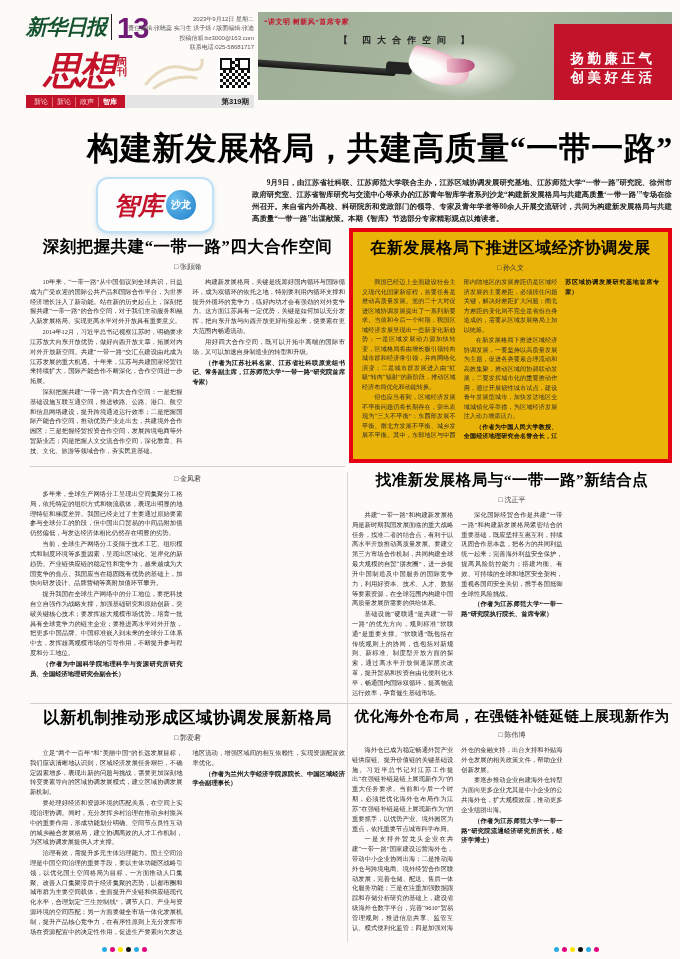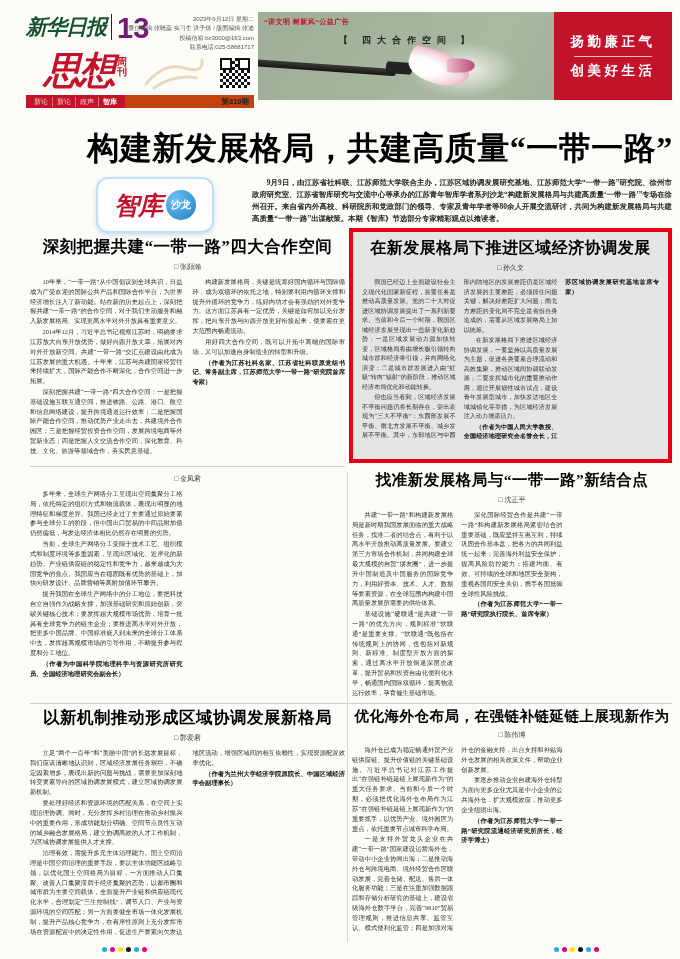--- a/index.html
+++ b/index.html
@@ -21,41 +21,41 @@
   .weekly-art { position:absolute; left:118px; top:42px; width:60px; height:38px; opacity:.8; }
   .qr { position:absolute; right:4px; top:46px; width:30px; height:30px; background:
         conic-gradient(#111 25%, #fff 0 50%, #111 0 75%, #fff 0) 0 0/6px 6px; outline:2px solid #fff; }
   .qr::before, .qr::after { content:""; position:absolute; width:8px; height:8px; border:2px solid #111; background:#fff; }
   .qr::before { left:0; top:0; } .qr::after { right:0; top:0; }
   .navbar { position:absolute; left:0; bottom:0; width:100%; height:13px; display:flex;
             font-family:"Liberation Sans",sans-serif; }
   .nav-red { background:#c3132b; display:flex; align-items:center; padding:0 4px; }
   .nav-item { color:#f3c9c9; font-size:7px; padding:0 4px; border-right:1px solid #d96c75; }
   .nav-item:last-child { border-right:none; color:#fff; font-weight:700; }
-  .nav-gray { flex:1; background:#c2410c; display:flex; align-items:center; justify-content:flex-end; }
+  .nav-gray { flex:1; background:#e5e5e5; display:flex; align-items:center; justify-content:flex-end; }
   .issue-no { font-size:7.5px; color:#222; padding-right:5px; font-weight:700; }
 
   
   .banner { position:absolute; left:258px; top:12px; width:414px; height:88px; background:
             linear-gradient(120deg,#9fae97 0%,#aab8a1 55%,#98a892 100%); overflow:hidden; }
   .banner-tag { position:absolute; left:6px; top:5px; color:#c3132b; font-size:7px; font-weight:700; letter-spacing:.5px; }
   .banner-cap { position:absolute; left:34px; top:22px; width:230px; text-align:center;
                 font-size:9px; color:#222; letter-spacing:6px; font-weight:700; }
   .glow { position:absolute; left:150px; top:30px; width:110px; height:55px; background:
           radial-gradient(closest-side,rgba(255,255,250,.85),rgba(255,255,250,0)); }
   .brush-handle { position:absolute; left:-12px; top:52px; width:150px; height:7px; background:
                   linear-gradient(#3a3a38,#151513); transform:rotate(4deg); border-radius:3px; }
   .brush-ferrule { position:absolute; left:128px; top:50px; width:26px; height:12px; background:#222; border-radius:4px; transform:rotate(4deg); }
   .bud { position:absolute; left:150px; top:38px; width:62px; height:34px; transform:rotate(12deg);
          background:radial-gradient(ellipse at 20% 60%,#fdfdfb 30%,#f3cfd9 60%,#d5688f 95%);
          border-radius:10% 90% 45% 55% / 50% 55% 45% 50%; }
   .bud::after { content:""; position:absolute; right:-4px; top:4px; width:28px; height:14px; transform:rotate(-14deg);
          background:linear-gradient(90deg,#eebcca,#b74d7c); border-radius:0 90% 60% 40%/0 80% 70% 20%; }
-  .banner-right { position:absolute; right:0; top:0; width:118px; height:88px; background:#c3132b;
-                  display:flex; flex-direction:column; align-items:center; justify-content:center; gap:5px; }
+  .banner-right { position:absolute; right:0; top:12px; width:118px; height:88px; background:#c3132b;
+                  display:flex; flex-direction:column; align-items:center; justify-content:center; }
   .slogan { color:#fff; font-size:13.5px; font-weight:900; letter-spacing:3.5px; white-space:nowrap; }
   .slogan-div { width:78px; height:1px; background:rgba(255,255,255,.75); }
 
   
   .headline { position:absolute; left:0; top:127px; width:100%; text-align:center;
               font-size:32px; font-weight:900; letter-spacing:.5px; color:#000;margin-left:40px; }
   .badge { position:absolute; left:98px; top:179px; width:114px; height:52px; background:#fdfdfd;
            border-radius:10px; box-shadow:0 0 0 2px #bfe0f5, 0 2px 6px rgba(60,140,200,.45);
            display:flex; align-items:center; justify-content:center; gap:4px; }
   .badge-main { font-size:25px; font-weight:900; font-style:italic; color:#c3132b; letter-spacing:-1px; }
@@ -70,21 +70,21 @@
   .a-title { text-align:center; font-weight:900; color:#000; letter-spacing:.5px; white-space:nowrap; }
   .a-byline { text-align:center; font-size:7px; color:#333; margin:4px 0 5px; font-family:"Liberation Sans",sans-serif; }
   .a-body { text-align:justify; font-size:6.3px; line-height:1.56; color:#2c2c2c; column-fill:auto; overflow:hidden; }
   .a-body p { text-indent:2em; margin-bottom:1px; }
   .a-body p.endnote { font-weight:700; color:#111; }
 
   .art-1 { left:30px; top:236px; width:315px; } .art-1 .a-title { font-size:16.5px; }
   .art-1 .a-body { height:186px; column-count:2; column-gap:10px; }
 
   .redbox { left:349px; top:228px; width:323px; height:235px; border:4px solid #e60012;
-            background:#e5e5e5; padding:6px 9px 4px; }
+            background:#eab308; padding:6px 9px 4px; }
   .redbox .a-title { font-size:16px; }
   .redbox .a-body { height:170px; column-count:3; column-gap:8px; font-size:6.1px; }
 
   .art-3 { left:30px; top:470px; width:315px; } .art-3 .a-title { font-size:16.5px; }
   .art-3 .a-body { height:190px; column-count:2; column-gap:10px; }
 
   .art-4 { left:352px; top:470px; width:320px; } .art-4 .a-title { font-size:15.5px; }
   .art-4 .a-body { height:190px; column-count:3; column-gap:8px; }
 
   .art-5 { left:30px; top:707px; width:315px; } .art-5 .a-title { font-size:16.5px; }
@@ -135,21 +135,21 @@
         <span class="issue-no">第319期</span>
       </div>
     </div>
   </div>
 
   <div class="banner">
     <div class="glow"></div>
     <div class="brush-handle"></div>
     <div class="brush-ferrule"></div>
     <div class="bud"></div>
-    <div class="banner-tag">“讲文明  树新风”公益广告</div>
+    <div class="banner-tag">“讲文明  树新风”首席专家</div>
     <div class="banner-cap">【 四大合作空间 】</div>
     <div class="banner-right">
       <div class="slogan">扬勤廉正气</div>
       <div class="slogan-div"></div>
       <div class="slogan">创美好生活</div>
     </div>
   </div>
 
   <div class="headline">构建新发展格局，共建高质量“一带一路”</div>
   <div class="badge">

